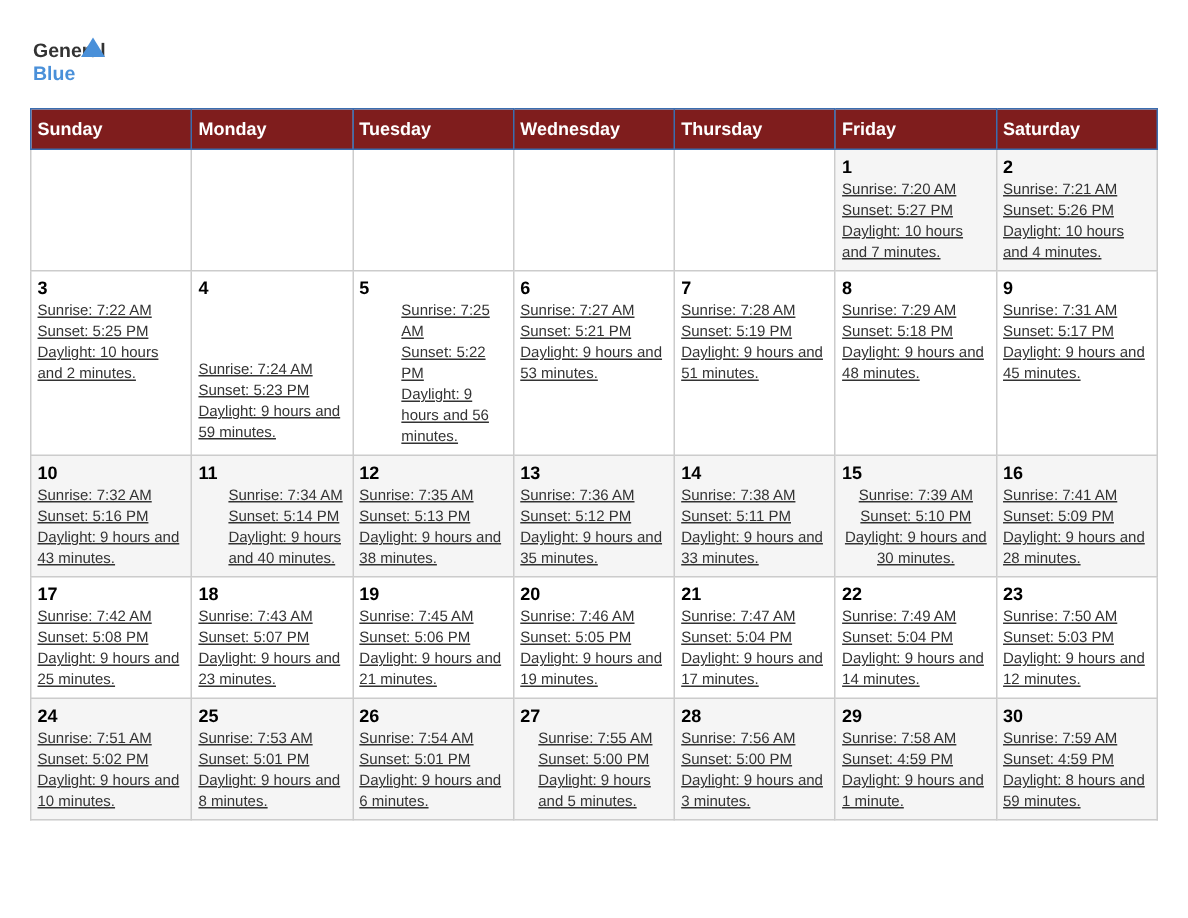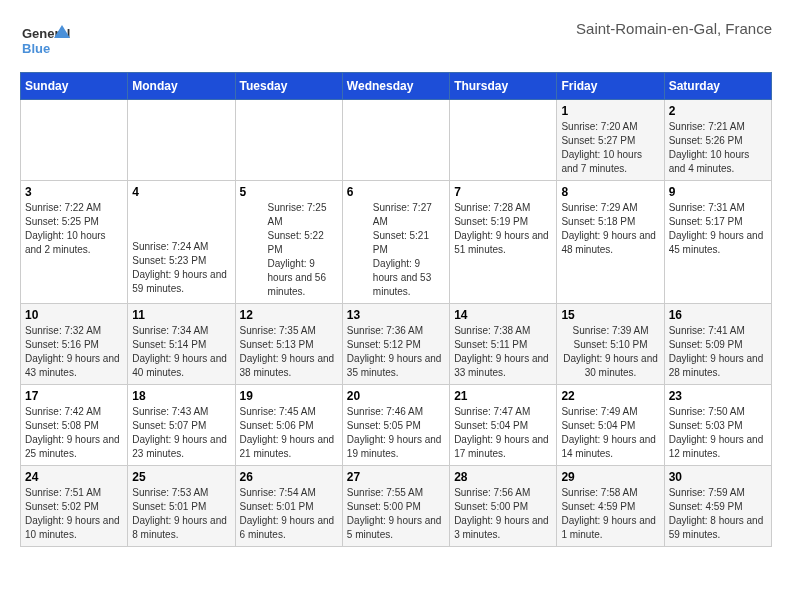--- a/index.html
+++ b/index.html
@@ -32,21 +32,21 @@
     .subtitle {
       font-size: 15px;
       color: #555;
     }
     table {
       width: 100%;
       border-collapse: collapse;
       font-size: 11px;
     }
     thead tr th {
-      background-color: #1d4ed8;
+      background-color: #7f1d1d;
       color: #fff;
       padding: 6px 4px;
       text-align: left;
       font-size: 12px;
       border: 1px solid #3a6daf;
     }
     tbody tr td {
       border: 1px solid #ccc;
       vertical-align: top;
       padding: 4px;
@@ -60,38 +60,38 @@
     .day-number {
       font-weight: bold;
       font-size: 12px;
       display: block;
       margin-bottom: 2px;
     }
     .day-info {
       font-size: 10px;
       color: #333;
       line-height: 1.4;
+      text-decoration: underline;
     }
     td.empty {
       background: #fff !important;
     }
   </style>
 </head>
 <body>
 
 <div class="header-area">
   <div class="logo">
   <svg width="50" height="42" viewBox="0 0 50 42">
     <text x="2" y="18" font-size="13" font-weight="bold" fill="#333" font-family="Arial">General</text>
     <text x="2" y="33" font-size="13" font-weight="bold" fill="#4a90d9" font-family="Arial">Blue</text>
     <polygon points="42,5 50,18 34,18" fill="#4a90d9"></polygon>
   </svg>
 </div>
   <div class="title-area">
-    <div class="subtitle">Saint-Romain-en-Gal, France</div>
   </div>
 </div>
 
 <table>
   <thead>
     <tr>
     <th>Sunday</th>
         <th>Monday</th>
         <th>Tuesday</th>
         <th>Wednesday</th>
@@ -134,21 +134,21 @@
 Daylight: 9 hours and 59 minutes.</div>
         </td>
         <td>
           <span class="day-number">5</span>
           <div class="day-info" style="white-space: pre-line; margin-left: 28px;">Sunrise: 7:25 AM
 Sunset: 5:22 PM
 Daylight: 9 hours and 56 minutes.</div>
         </td>
         <td>
           <span class="day-number">6</span>
-          <div class="day-info" style="white-space: pre-line; margin-left: 26px;">Sunrise: 7:27 AM
+          <div class="day-info" style="white-space: pre-line;">Sunrise: 7:27 AM
 Sunset: 5:21 PM
 Daylight: 9 hours and 53 minutes.</div>
         </td>
         <td>
           <span class="day-number">7</span>
           <div class="day-info" style="white-space: pre-line;">Sunrise: 7:28 AM
 Sunset: 5:19 PM
 Daylight: 9 hours and 51 minutes.</div>
         </td>
         <td>
@@ -166,21 +166,21 @@
       </tr>
       <tr>
         <td>
           <span class="day-number">10</span>
           <div class="day-info" style="white-space: pre-line;">Sunrise: 7:32 AM
 Sunset: 5:16 PM
 Daylight: 9 hours and 43 minutes.</div>
         </td>
         <td>
           <span class="day-number">11</span>
-          <div class="day-info" style="white-space: pre-line;">Sunrise: 7:34 AM
+          <div class="day-info" style="white-space: pre-line; margin-left: 20px;">Sunrise: 7:34 AM
 Sunset: 5:14 PM
 Daylight: 9 hours and 40 minutes.</div>
         </td>
         <td>
           <span class="day-number">12</span>
           <div class="day-info" style="white-space: pre-line;">Sunrise: 7:35 AM
 Sunset: 5:13 PM
 Daylight: 9 hours and 38 minutes.</div>
         </td>
         <td>
@@ -266,21 +266,21 @@
 Daylight: 9 hours and 8 minutes.</div>
         </td>
         <td>
           <span class="day-number">26</span>
           <div class="day-info" style="white-space: pre-line;">Sunrise: 7:54 AM
 Sunset: 5:01 PM
 Daylight: 9 hours and 6 minutes.</div>
         </td>
         <td>
           <span class="day-number">27</span>
-          <div class="day-info" style="white-space: pre-line;">Sunrise: 7:55 AM
+          <div class="day-info" style="white-space: pre-line; margin-left: 12px;">Sunrise: 7:55 AM
 Sunset: 5:00 PM
 Daylight: 9 hours and 5 minutes.</div>
         </td>
         <td>
           <span class="day-number">28</span>
           <div class="day-info" style="white-space: pre-line;">Sunrise: 7:56 AM
 Sunset: 5:00 PM
 Daylight: 9 hours and 3 minutes.</div>
         </td>
         <td>

